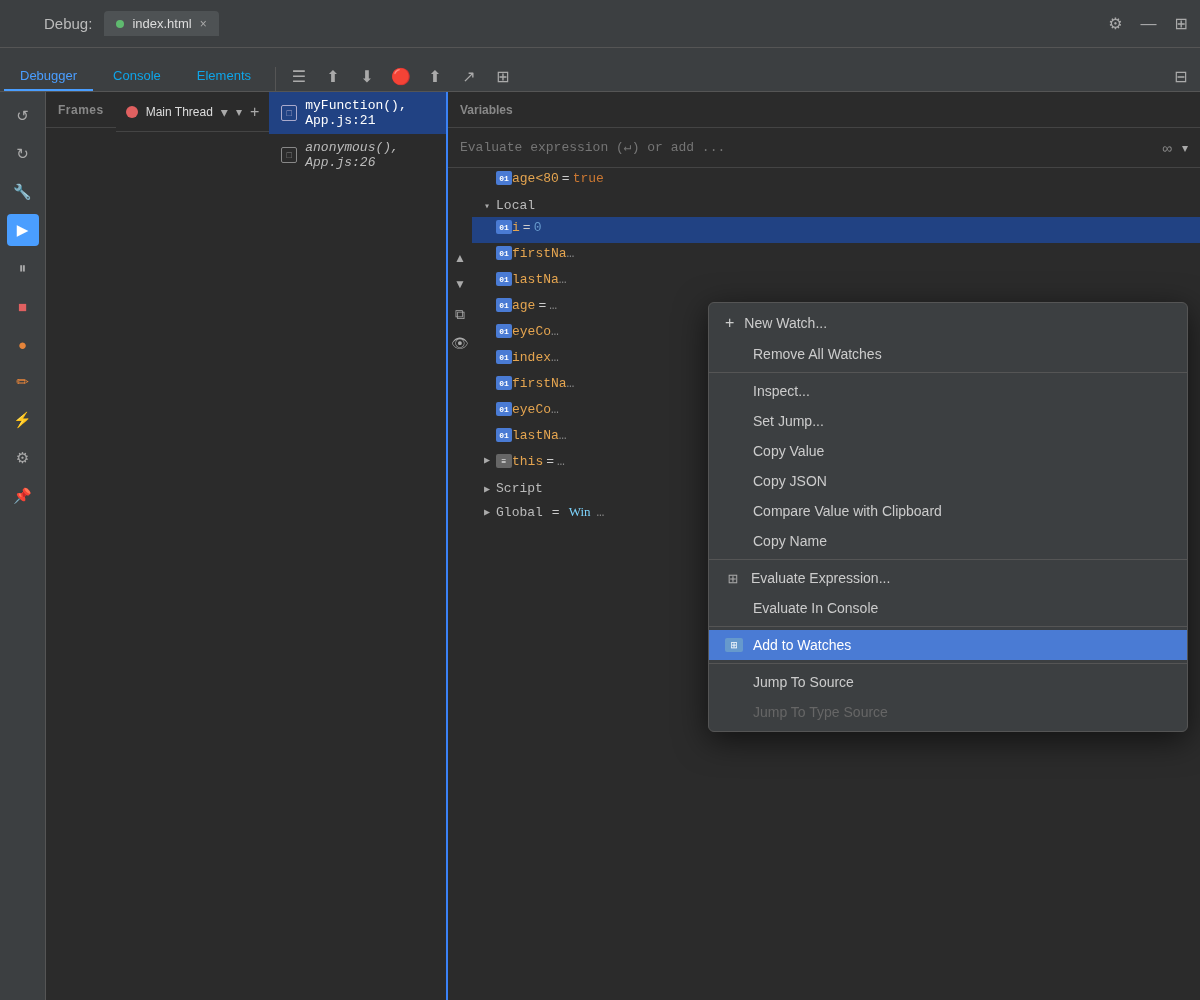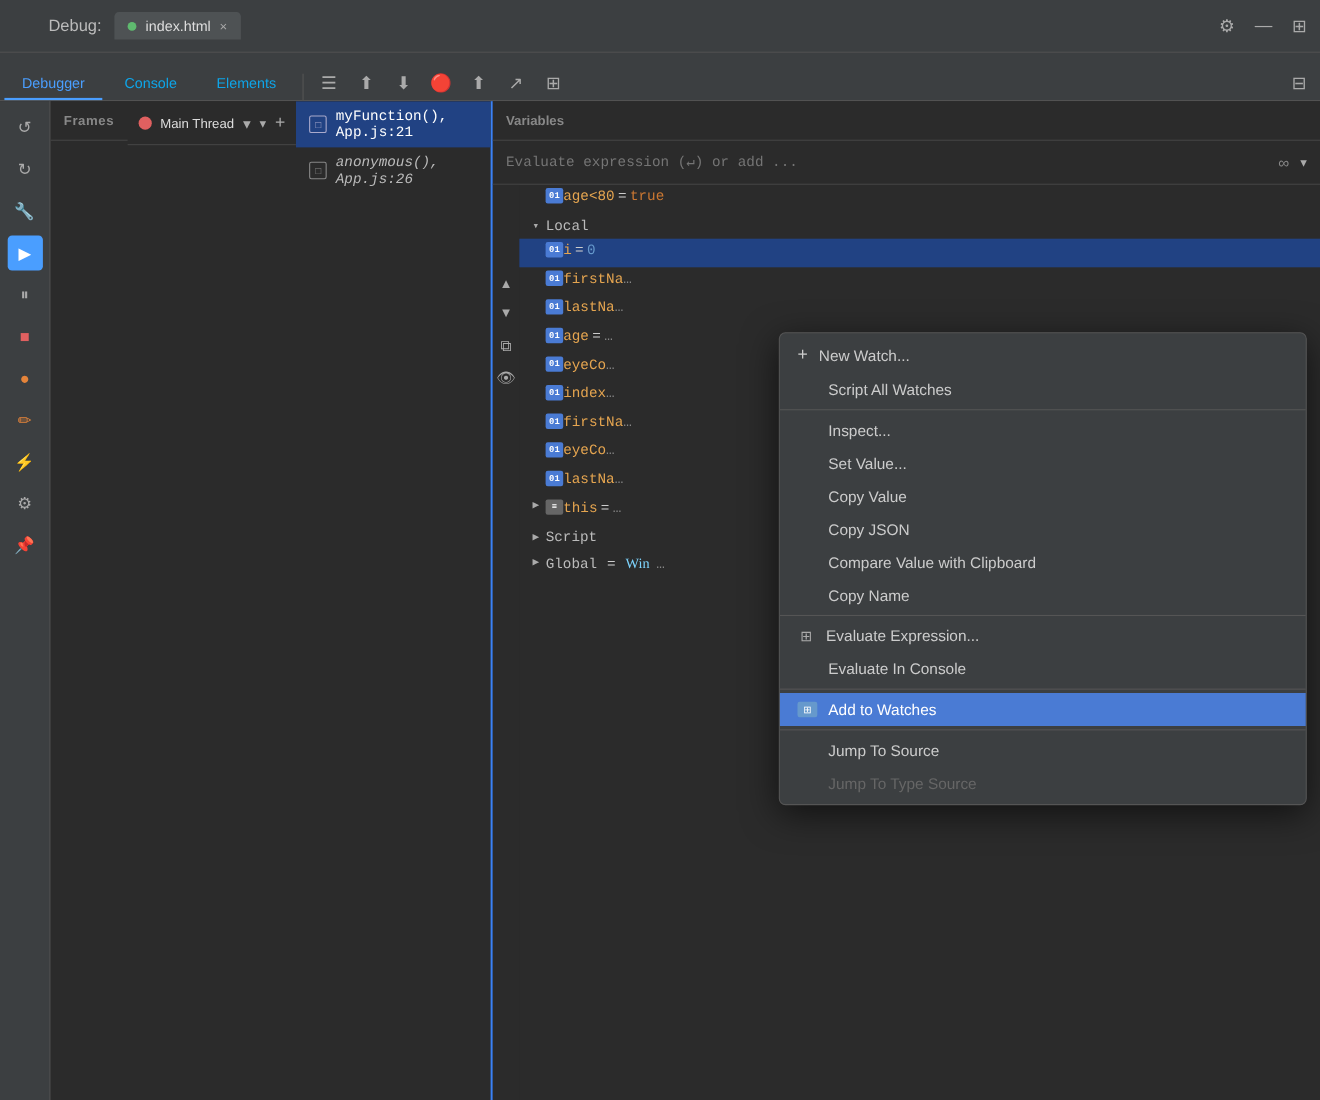--- a/index.html
+++ b/index.html
@@ -552,39 +552,39 @@
         <div class="ctx-item-left">
           <span class="ctx-plus">+</span>
           <span>New Watch...</span>
         </div>
         <span class="ctx-shortcut"></span>
       </div>
 
       <div class="ctx-item">
         <div class="ctx-item-left">
           <span style="width:18px"></span>
-          <span>Script All Watches</span>
+          <span>Remove All Watches</span>
         </div>
         <span class="ctx-shortcut"></span>
       </div>
 
       <div class="ctx-sep"></div>
 
       <div class="ctx-item">
         <div class="ctx-item-left">
           <span style="width:18px"></span>
           <span>Inspect...</span>
         </div>
         <span class="ctx-shortcut"></span>
       </div>
 
       <div class="ctx-item">
         <div class="ctx-item-left">
           <span style="width:18px"></span>
-          <span>Set Value...</span>
+          <span>Set Jump...</span>
         </div>
 
       </div>
 
       <div class="ctx-item">
         <div class="ctx-item-left">
           <span style="width:18px"></span>
           <span>Copy Value</span>
         </div>
 

